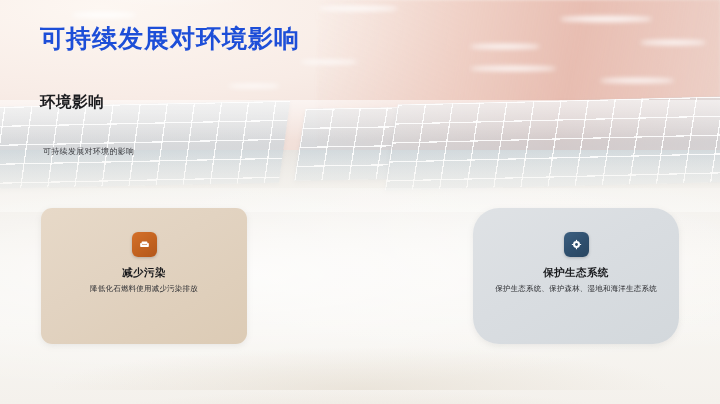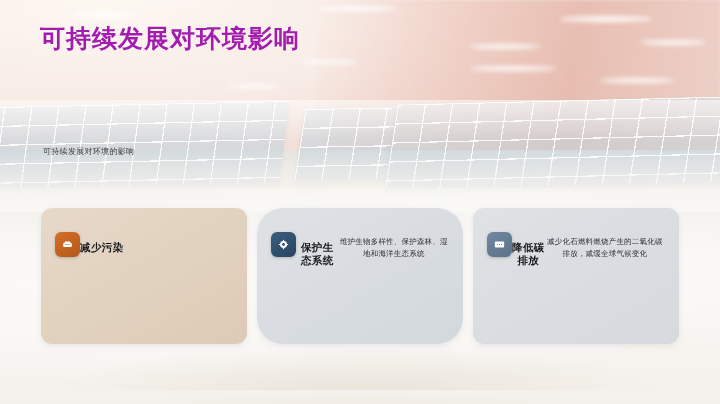--- a/index.html
+++ b/index.html
@@ -139,21 +139,21 @@
   }
 
   
   .title {
     position: absolute;
     left: 40px; top: 22px;
     margin: 0;
     font-size: 25px;
     font-weight: 700;
     letter-spacing: 1px;
-    color: #a21caf;
+    color: #1d4ed8;
     z-index: 8;
   }
   .section-heading {
     position: absolute;
     left: 40px; top: 92px;
     margin: 0;
     font-size: 15.5px;
     font-weight: 700;
     letter-spacing: 0.6px;
     color: #1b1c1f;
@@ -180,21 +180,22 @@
     justify-content: space-between;
     z-index: 7;
   }
   .card {
     width: 206px;
     height: 136px;
     border-radius: 11px;
     box-sizing: border-box;
     padding: 24px 14px 10px;
     display: flex;
-    align-items: flex-start;
+    flex-direction: column;
+    align-items: center;
     box-shadow: 0 2px 6px rgba(120,120,125,0.13);
   }
   .card-1 {
     background: linear-gradient(150deg, #e7d9c8 0%, #e2d3c1 42%, #dccbb5 100%);
   }
   .card-2 {
     background: linear-gradient(150deg, #dfe2e5 0%, #d9dde1 45%, #d3d8dc 100%);
     border-radius: 26px;
   }
   .card-3 {
@@ -263,57 +264,47 @@
   <div class="panel panel-c"></div>
   <div class="panel-sheen"></div>
   <div class="panel-fade"></div>
 
   <div class="bg-ground-haze"></div>
   <div class="bg-dune" style="top:330px;"></div>
   <div class="bg-dune" style="top:372px;"></div>
 
   <h1 class="title">可持续发展对环境影响</h1>
 
+  <h2 class="section-heading">环境影响</h2>
 
   <p class="section-sub">可持续发展对环境的影响</p>
 
   <div class="cards">
 
     <div class="card card-1">
       <div class="card-icon icon-1">
         <svg width="13" height="13" viewBox="0 0 24 24" aria-hidden="true">
           <path fill="#ffffff" d="M4 11.2c0-1 .8-1.8 1.8-1.8s1.7.8 1.7 1.8v1.1h9v-1.1c0-1 .8-1.8 1.8-1.8s1.7.8 1.7 1.8v3.9c0 .8-.6 1.4-1.4 1.4H5.4c-.8 0-1.4-.6-1.4-1.4v-3.9z"></path>
           <path fill="#ffffff" d="M6.6 7.7c0-.8.6-1.4 1.4-1.4h8c.8 0 1.4.6 1.4 1.4v1.6c-.7.4-1.2 1.1-1.2 2v.4H7.8v-.4c0-.9-.5-1.6-1.2-2V7.7z"></path>
         </svg>
       </div>
       <div class="card-title">减少污染</div>
+      <div class="card-desc">降低化石燃料使用减少污染排放</div>
     </div>
 
     <div class="card card-2">
       <div class="card-icon icon-2">
         <svg width="13" height="13" viewBox="0 0 24 24" aria-hidden="true">
           <circle cx="12" cy="12" r="6.4" fill="#ffffff"></circle>
           <circle cx="12" cy="12" r="2.6" fill="#2f4f6d"></circle>
           <rect x="10.9" y="3.2" width="2.2" height="3" rx="1" fill="#ffffff"></rect>
           <rect x="10.9" y="17.8" width="2.2" height="3" rx="1" fill="#ffffff"></rect>
           <rect x="3.2" y="10.9" width="3" height="2.2" rx="1" fill="#ffffff"></rect>
           <rect x="17.8" y="10.9" width="3" height="2.2" rx="1" fill="#ffffff"></rect>
         </svg>
       </div>
       <div class="card-title">保护生态系统</div>
-      <div class="card-desc">维护生物多样性、保护森林、湿地和海洋生态系统</div>
+      <div class="card-desc">保护生态系统、保护森林、湿地和海洋生态系统</div>
     </div>
 
-    <div class="card card-3">
-      <div class="card-icon icon-3">
-        <svg width="13" height="13" viewBox="0 0 24 24" aria-hidden="true">
-          <rect x="3.4" y="6.4" width="17.2" height="11.2" rx="1.8" fill="#ffffff"></rect>
-          <circle cx="8.2" cy="12" r="1.05" fill="#647b89"></circle>
-          <circle cx="12" cy="12" r="1.05" fill="#647b89"></circle>
-          <circle cx="15.8" cy="12" r="1.05" fill="#647b89"></circle>
-        </svg>
-      </div>
-      <div class="card-title">降低碳排放</div>
-      <div class="card-desc">减少化石燃料燃烧产生的二氧化碳排放，减缓全球气候变化</div>
-    </div>
 
   </div>
 </div>
 
 </body></html>

